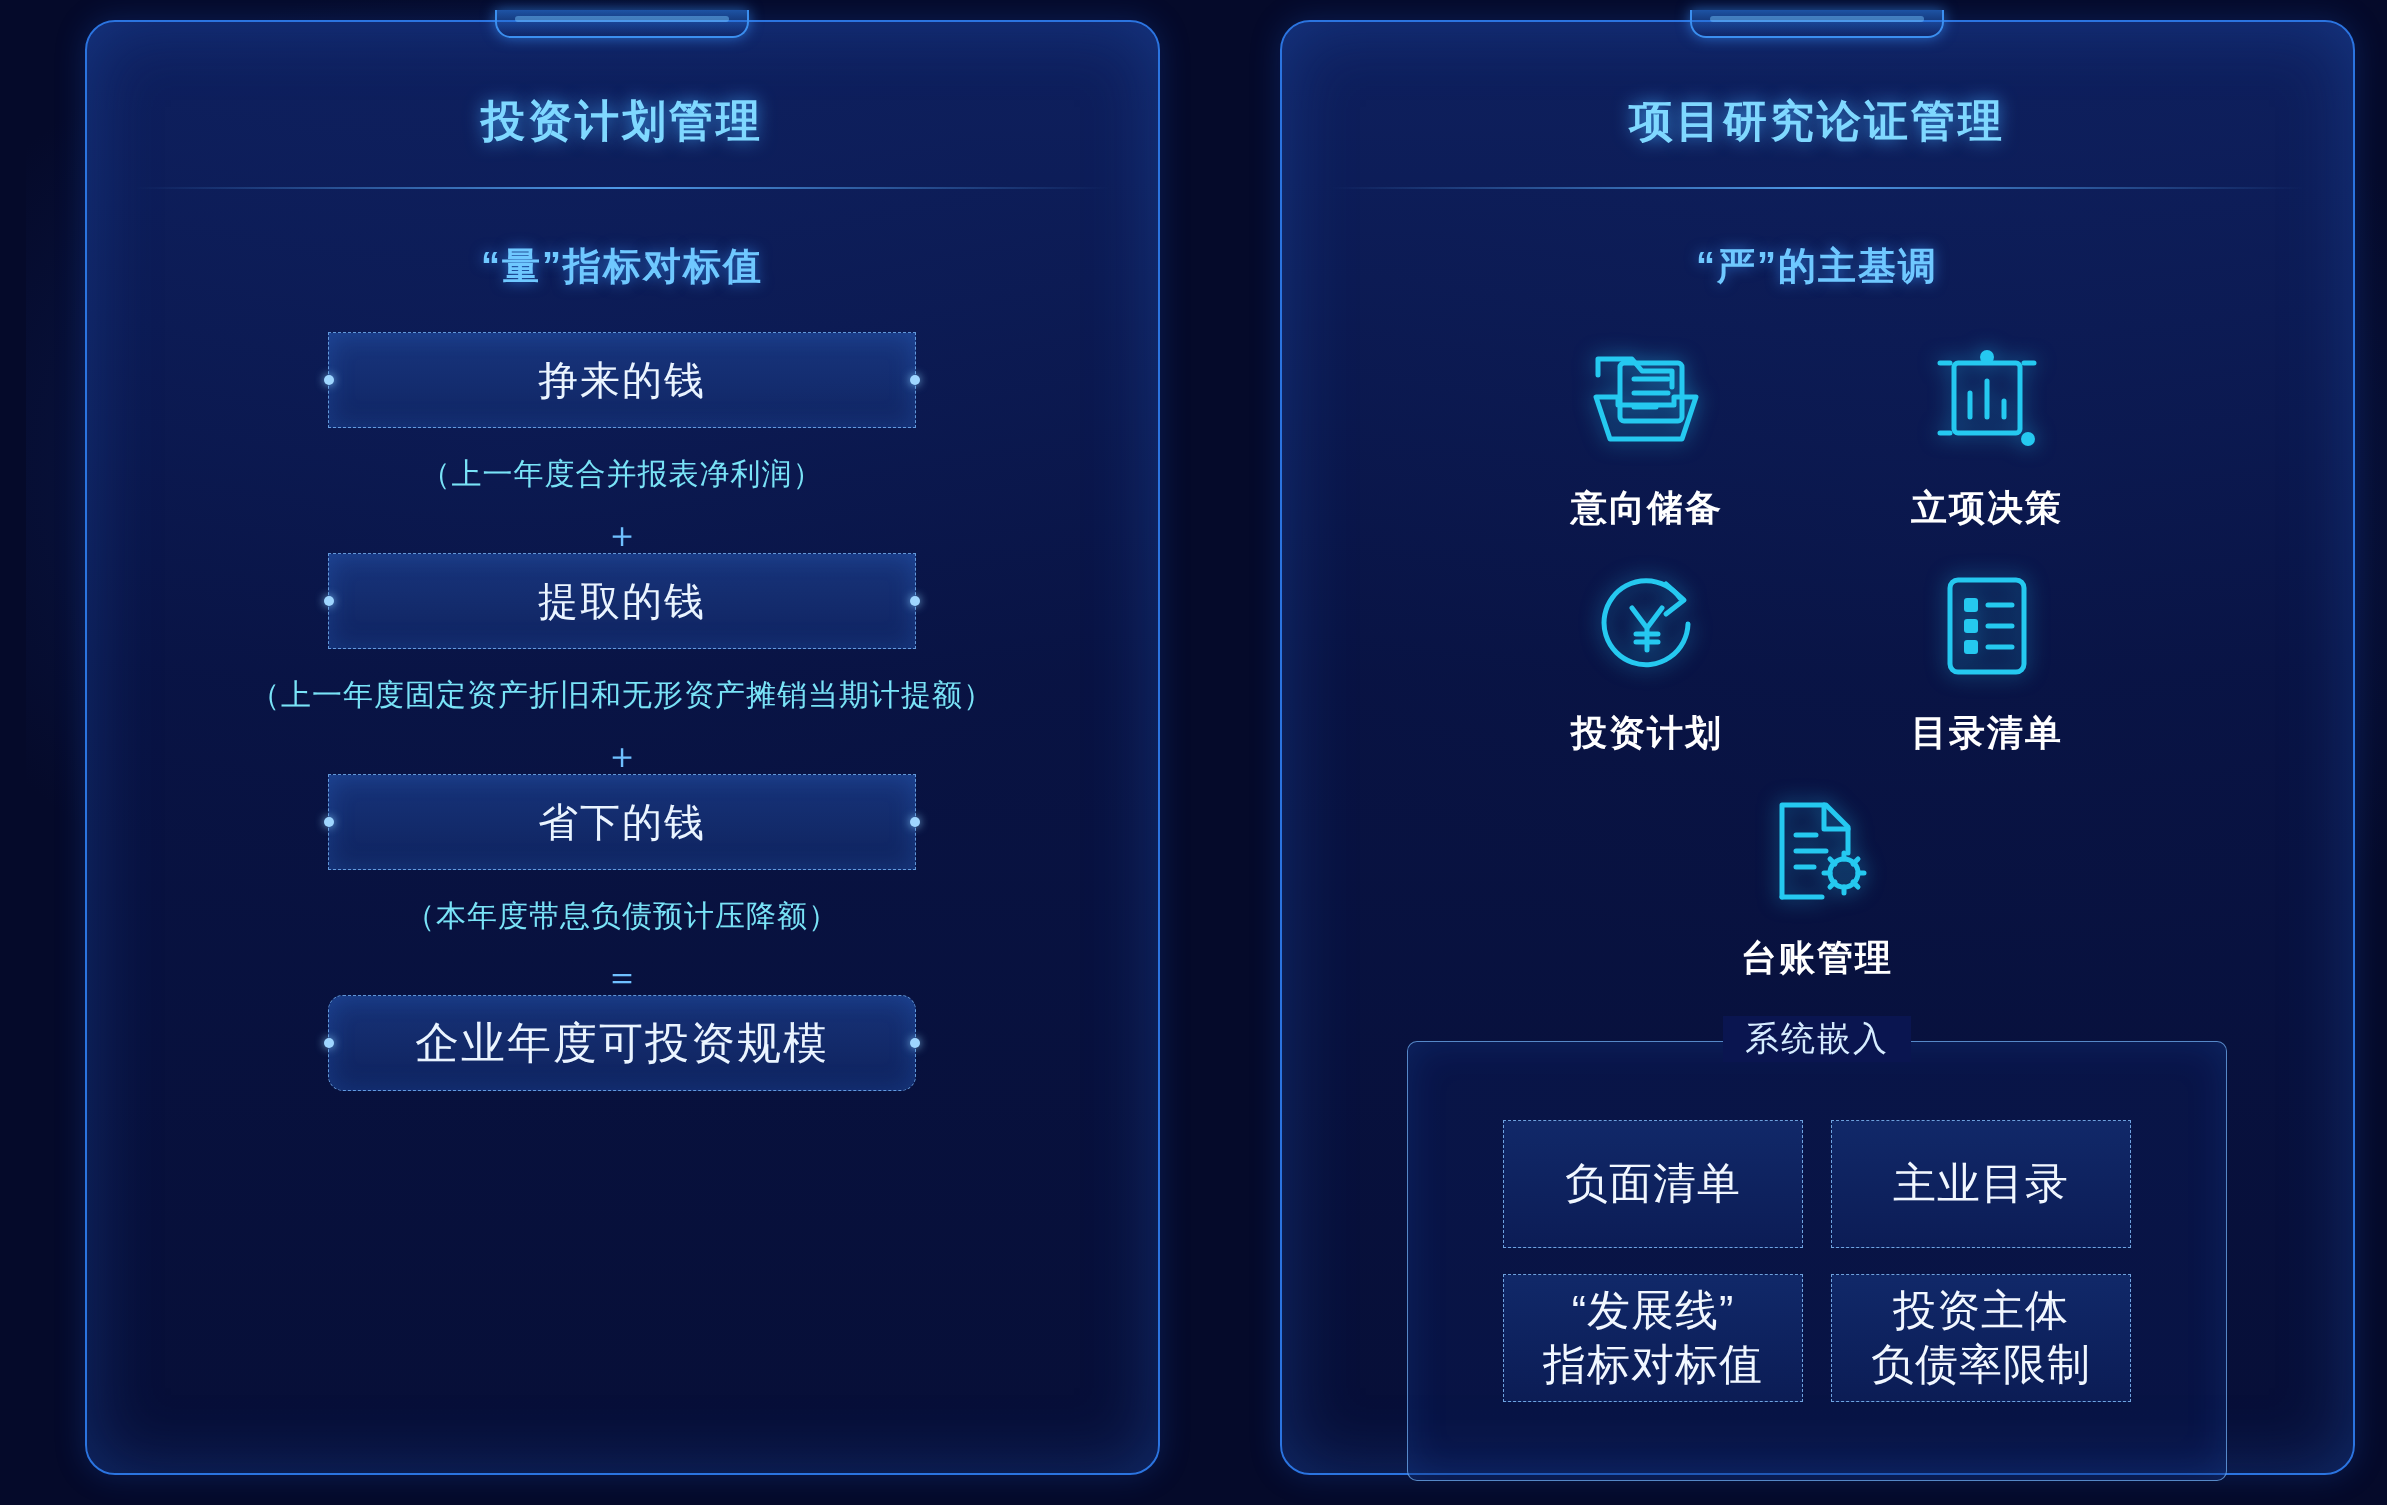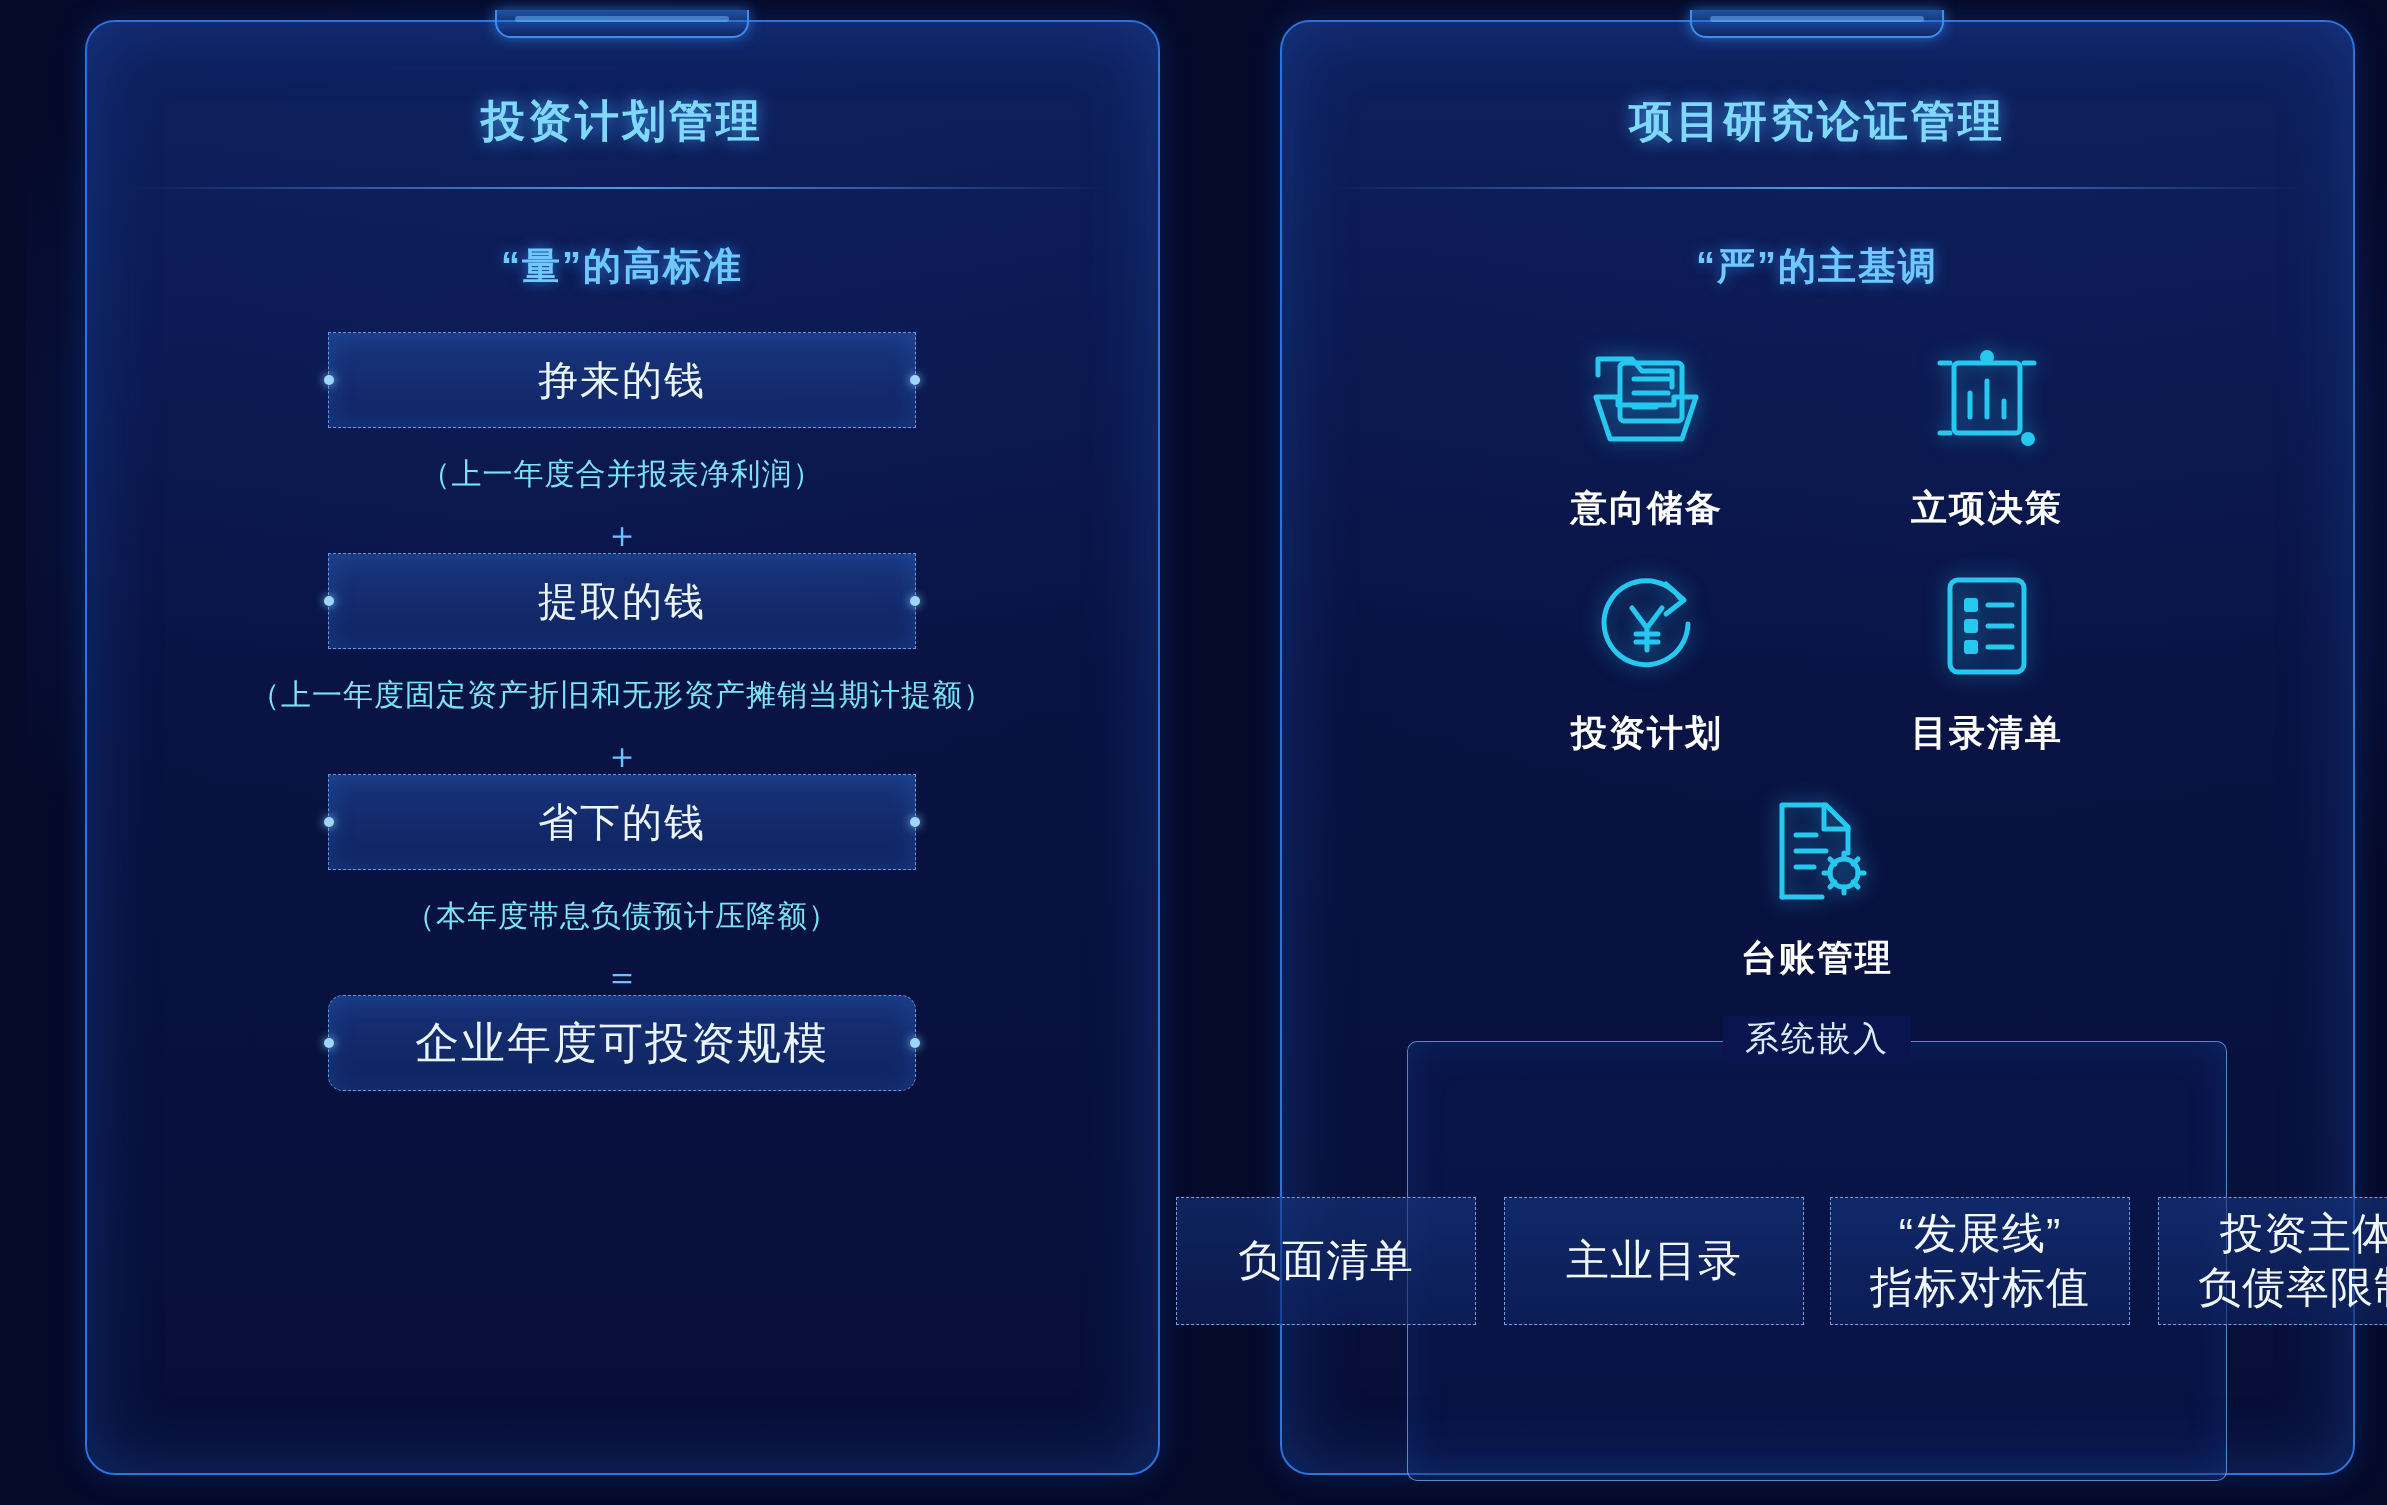--- a/index.html
+++ b/index.html
@@ -183,21 +183,21 @@
     position: relative;
     margin: 30px auto 0 auto;
     width: 820px;
     height: 440px;
     box-sizing: border-box;
     border: 1px solid rgba(120,185,255,0.7);
     border-radius: 10px;
     background: rgba(12,30,92,0.35);
     box-shadow: inset 0 0 40px rgba(50,130,255,0.15);
     display: flex;
-    flex-direction: row;
+    flex-direction: column;
     align-items: center;
     justify-content: center;
     gap: 26px;
   }
   .embed-legend {
     position: absolute;
     top: -26px;
     left: 50%;
     transform: translateX(-50%);
     padding: 0 22px;
@@ -233,21 +233,21 @@
 <body>
 
 <div class="stage">
 
   <section class="panel">
     <div class="panel-notch"></div>
 
     <h1 class="panel-title">投资计划管理</h1>
     <div class="title-rule"></div>
 
-    <div class="subtitle">“量”的高标准</div>
+    <div class="subtitle">“量”指标对标值</div>
 
     <div class="formula">
 
       <div class="chip">挣来的钱</div>
       <div class="note">（上一年度合并报表净利润）</div>
       <div class="op">＋</div>
 
       <div class="chip">提取的钱</div>
       <div class="note">（上一年度固定资产折旧和无形资产摊销当期计提额）</div>
       <div class="op">＋</div>

